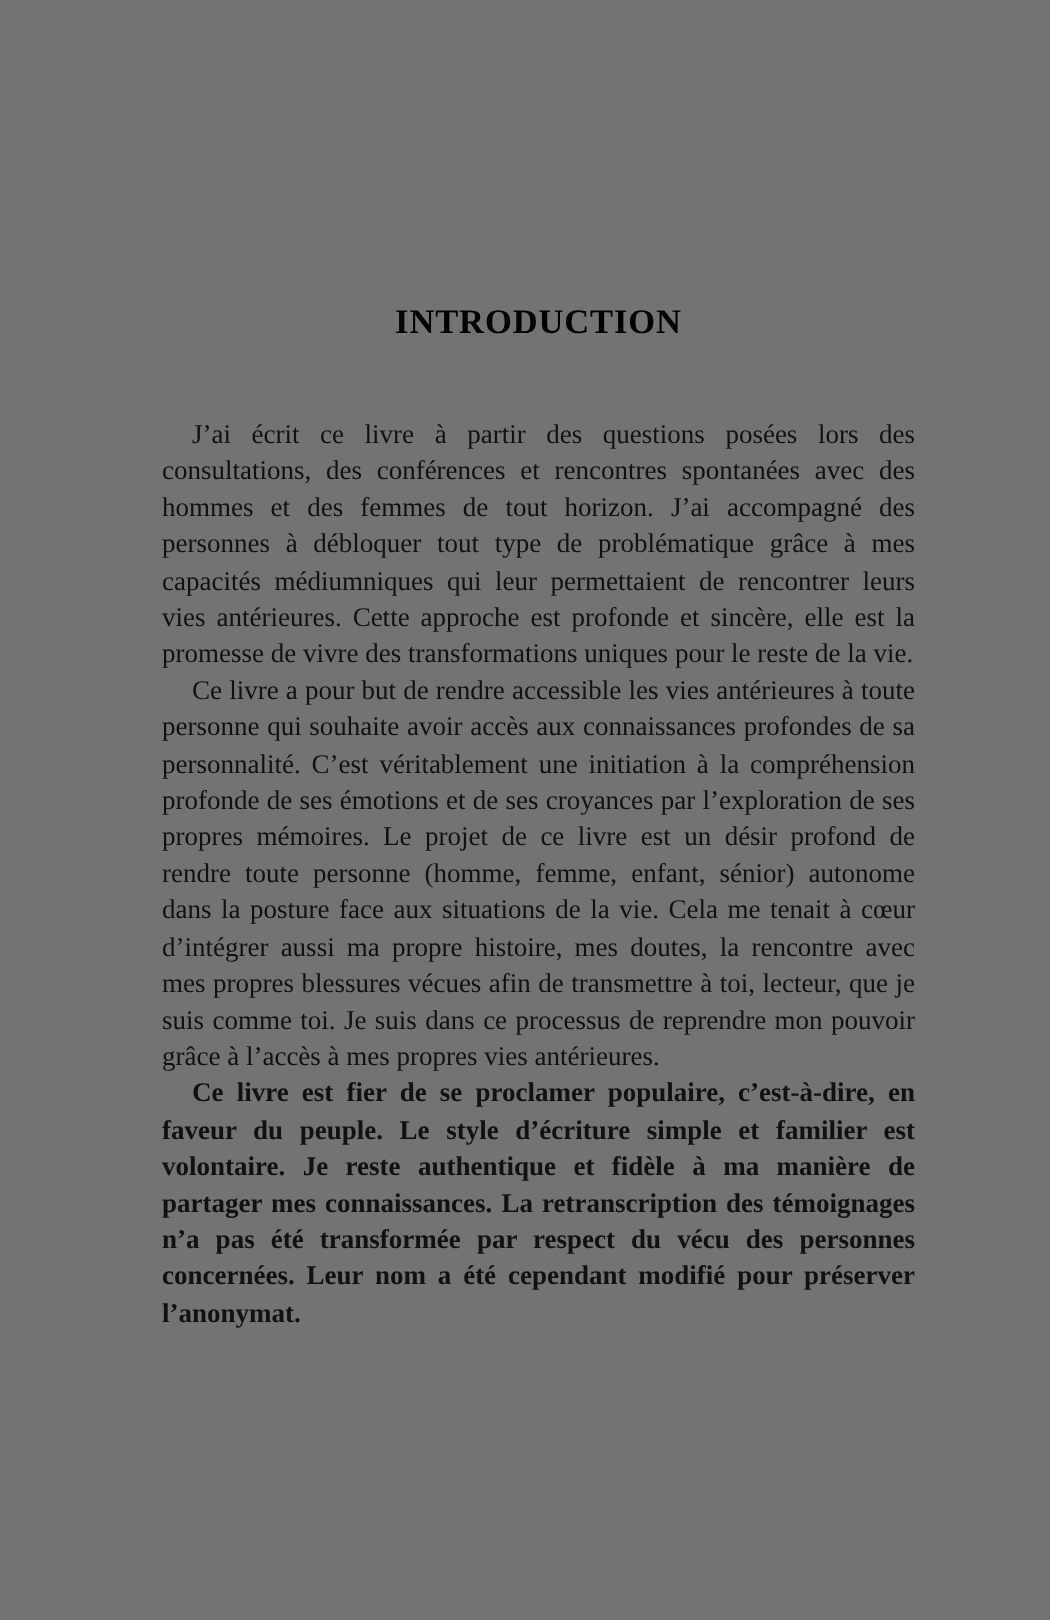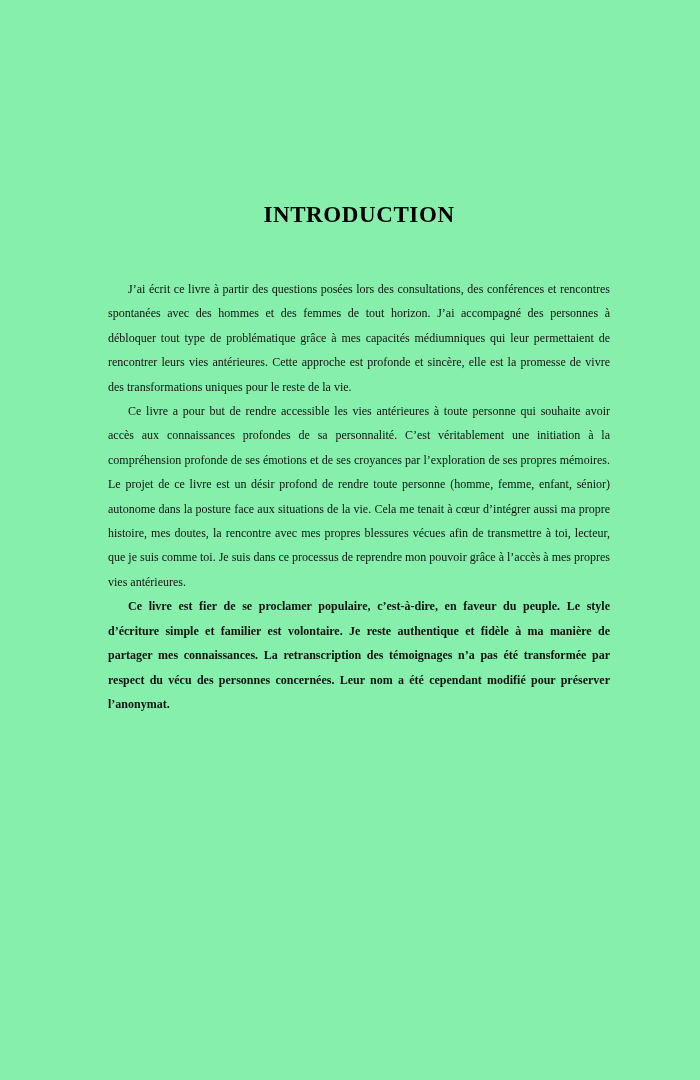--- a/index.html
+++ b/index.html
@@ -14,21 +14,21 @@
     font-family: "Liberation Serif", "DejaVu Serif", serif;
     color: #101010;
     overflow: hidden;
   }
 
   .page {
     position: relative;
     width: 700px;
     height: 1080px;
     box-sizing: border-box;
-    background: #86efac;
+    background: #737373;
   }
 
   
   .content {
     position: absolute;
     left: 108px;
     top: 0;
     width: 502px;
   }
 
@@ -54,21 +54,21 @@
     left: 0;
     width: 502px;
   }
 
   .body-copy p {
     margin: 0;
     padding: 0;
     text-align: justify;
     text-justify: inter-word;
     text-indent: 20px;
-    font-size: 12px;
+    font-size: 18px;
     line-height: 24.4px;
     color: #111111;
     hyphens: none;
     -webkit-hyphens: none;
   }
 
   
   .body-copy p:last-child {
     margin-bottom: 0;
     font-weight: bold;

